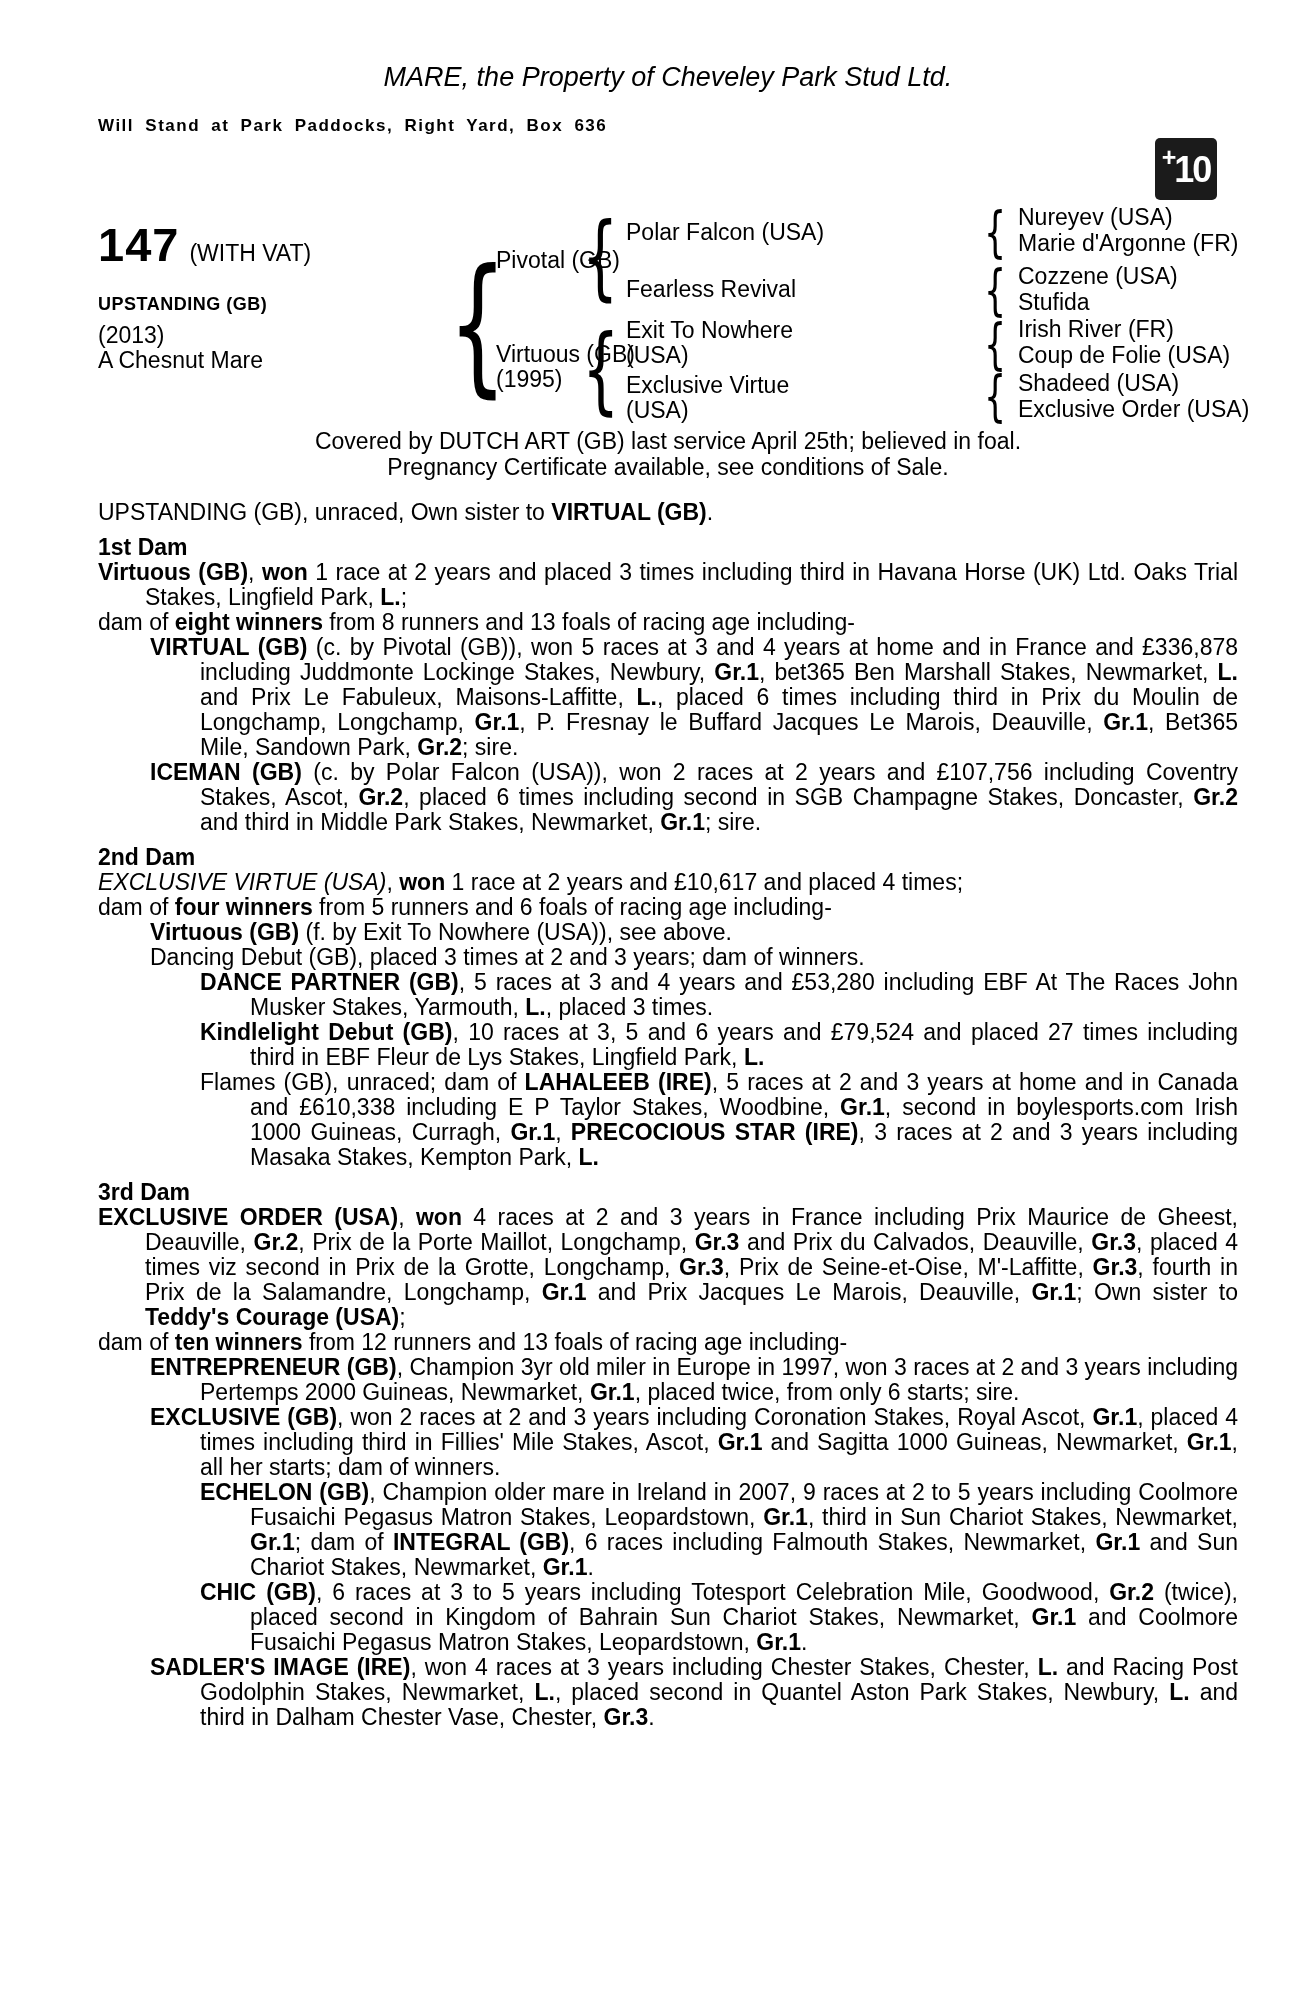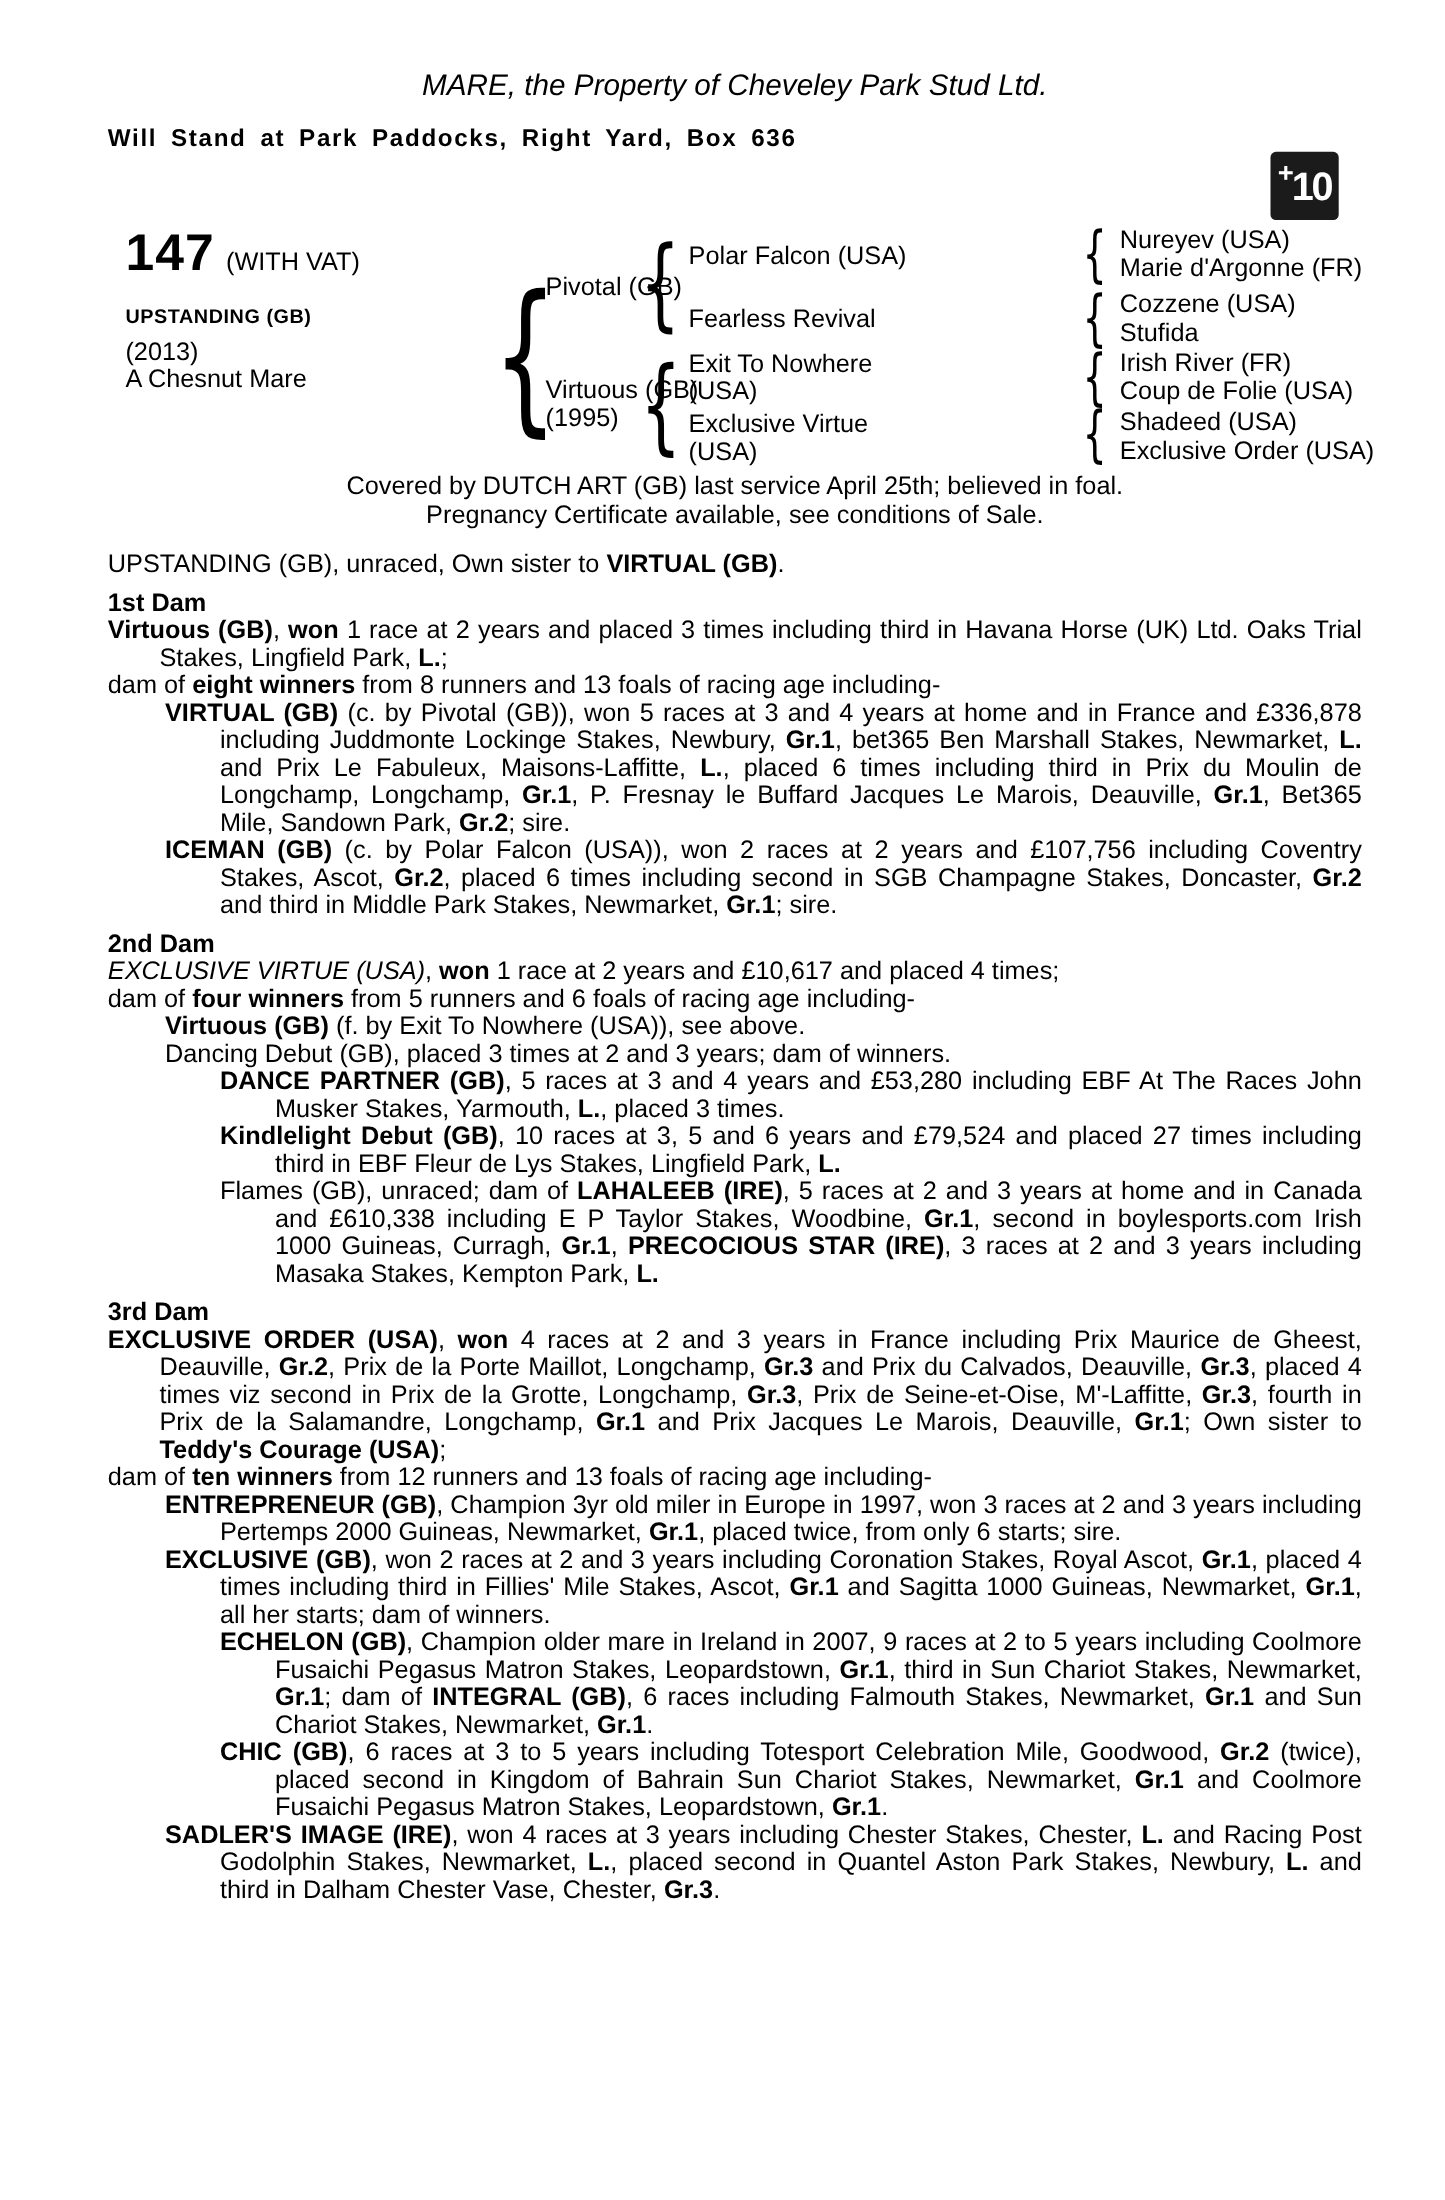--- a/index.html
+++ b/index.html
@@ -1,24 +1,24 @@
 <!DOCTYPE html>
 <html><head>
 <meta charset="utf-8">
 <style>
   html,body{margin:0;padding:0;background:#fff;}
   body{width:1314px;height:2000px;overflow:hidden;font-family:"Liberation Sans",sans-serif;color:#000;}
   .page{position:relative;width:1314px;height:2000px;box-sizing:border-box;padding:62px 76px 0 98px;font-size:23px;line-height:25px;}
   .title{text-align:center;font-style:italic;font-size:27px;line-height:30px;}
-  .stand{margin-top:20px;font-weight:bold;font-size:22px;line-height:28px;letter-spacing:1.5px;word-spacing:5px;}
+  .stand{margin-top:20px;font-weight:bold;font-size:17px;line-height:28px;letter-spacing:1.5px;word-spacing:5px;}
   .badge{position:absolute;left:1155px;top:138px;width:62px;height:62px;background:#1b1b1b;border-radius:5px;display:flex;align-items:center;justify-content:center;color:#fff;font-weight:bold;}
   .badge .plus{font-size:25px;line-height:25px;align-self:flex-start;margin:7px -2px 0 0;}
   .badge .num{font-size:36px;letter-spacing:-2px;}
   .pedigree{position:relative;margin-top:28px;height:252px;}
-  .lot-info{position:absolute;left:0;top:36px;width:300px;margin-left:16px;}
+  .lot-info{position:absolute;left:0;top:52px;width:300px;}
   .lot-line{display:flex;align-items:baseline;gap:10px;}
   .lot-num{font-size:47px;line-height:50px;font-weight:bold;letter-spacing:1px;}
   .vat{font-size:23px;}
   .horse-name{margin-top:21px;font-size:18px;font-weight:bold;letter-spacing:.5px;line-height:27px;}
   .horse-year{margin-top:5px;line-height:25px;}
   .horse-desc{line-height:25px;}
   .ped-name{position:absolute;line-height:25px;white-space:nowrap;}
   .ped-name.wrap{white-space:normal;width:205px;}
   .sire{left:398px;top:80px;}
   .dam{left:398px;top:174px;}

